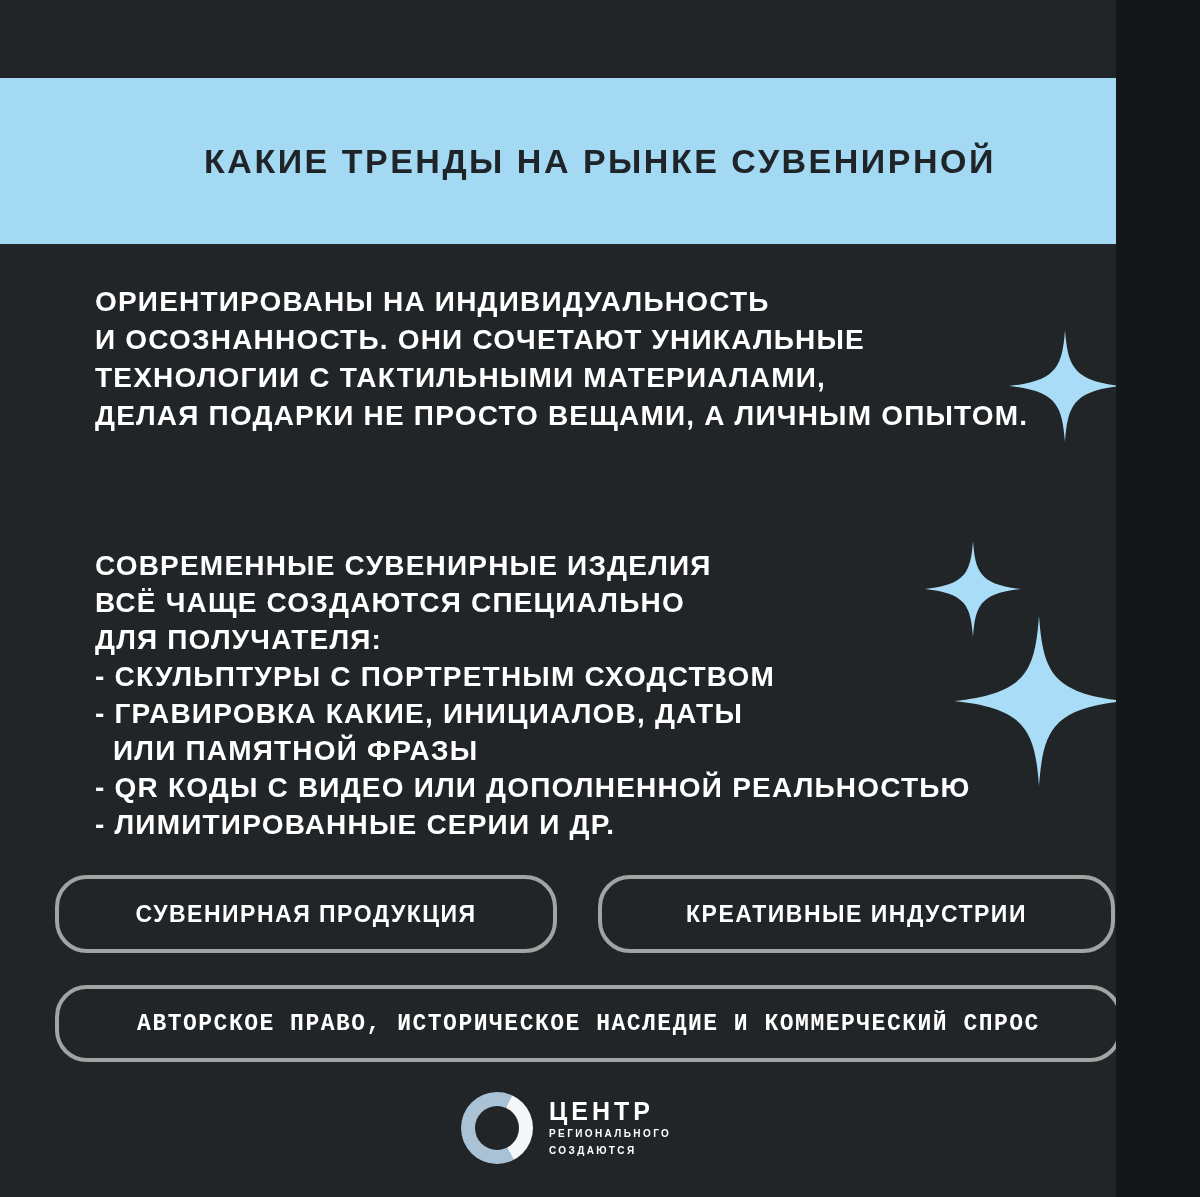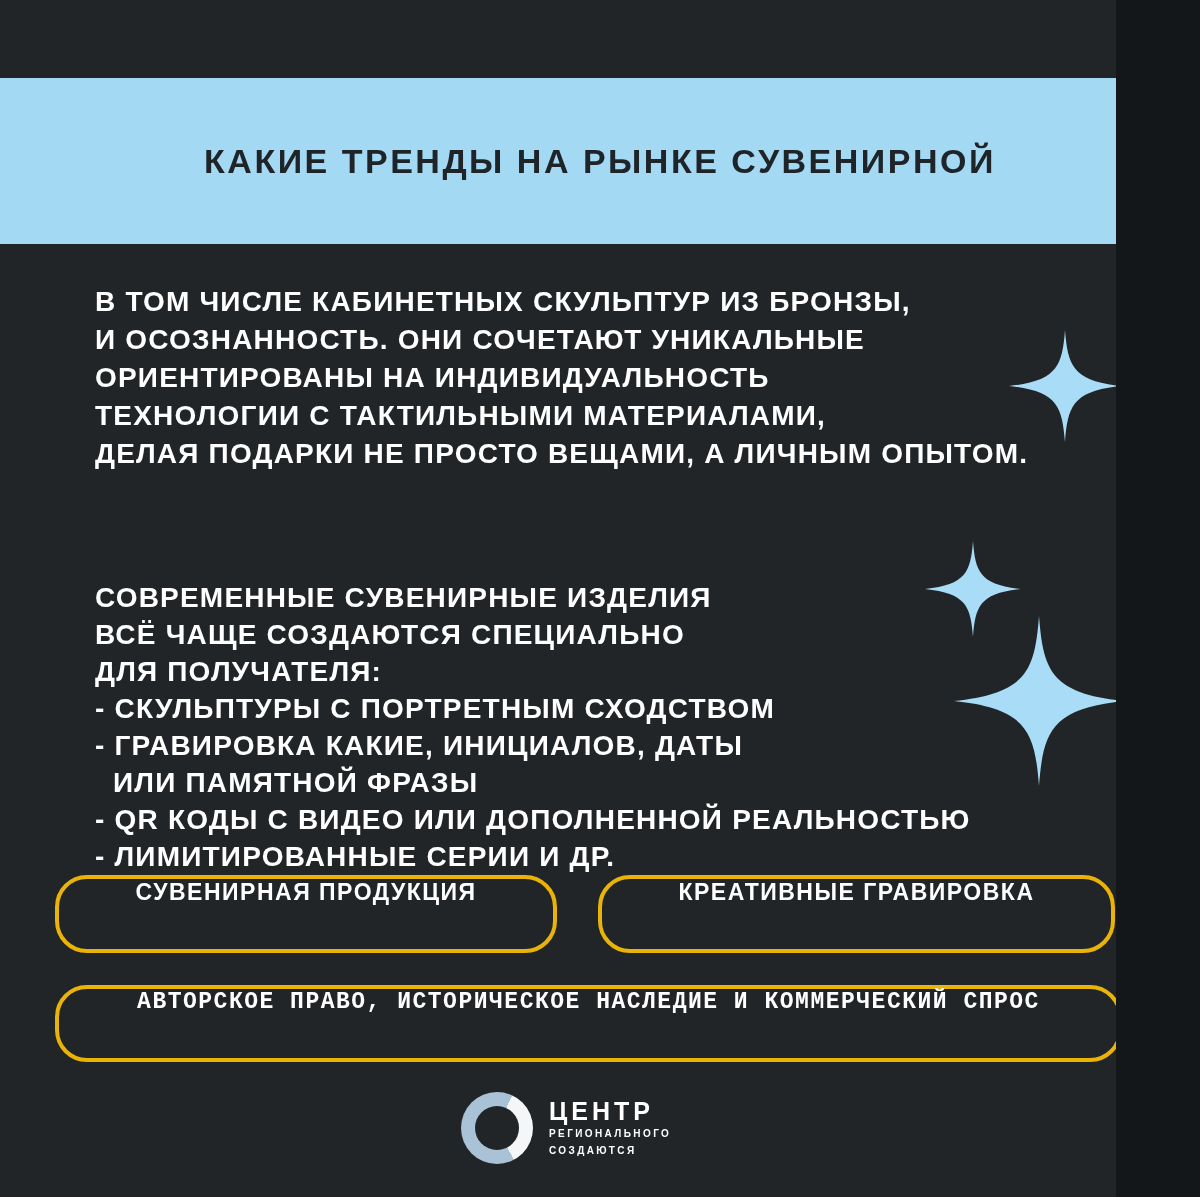--- a/index.html
+++ b/index.html
@@ -50,39 +50,38 @@
     top: 283px;
     font-size: 28px;
     line-height: 38px;
     letter-spacing: 1.2px;
   }
   .p2 {
     top: 547px;
     font-size: 28px;
     line-height: 37px;
     letter-spacing: 1.2px;
-    margin-top: 32px;
   }
 
   
   .sparkle { position: absolute; }
   .sparkle-a { left: 1008px; top: 330px; width: 114px; height: 112px; }
   .sparkle-b { left: 925px;  top: 540px; width: 96px;  height: 98px;  }
   .sparkle-c { left: 953px;  top: 616px; width: 172px; height: 170px; }
   .sparkle svg { width: 100%; height: 100%; display: block; }
 
   
   .tag {
     position: absolute;
     box-sizing: border-box;
-    border: 4px solid #eab308;
+    border: 4px solid #a3a3a3;
     border-radius: 32px;
     color: #ffffff;
     display: flex;
-    align-items: flex-start;
+    align-items: center;
     justify-content: center;
     text-align: center;
     font-size: 23px;
     letter-spacing: 1.5px;
     background: transparent;
     font-weight: 700;
   }
   .tag-1 { left: 55px;  top: 875px; width: 502px;  height: 78px; }
   .tag-2 { left: 598px; top: 875px; width: 517px;  height: 78px; }
   .tag-3 { left: 55px;  top: 985px; width: 1067px; height: 77px; font-family: Liberation Mono, monospace; }
@@ -129,23 +128,22 @@
 
 <div class="page">
 
   <header class="title-band">
     <h1 class="title">
       <span>КАКИЕ ТРЕНДЫ НА РЫНКЕ СУВЕНИРНОЙ</span>
     </h1>
   </header>
 
   <section class="para p1">
-    <div>В ТОМ ЧИСЛЕ КАБИНЕТНЫХ СКУЛЬПТУР ИЗ БРОНЗЫ,</div>
+    <div>ОРИЕНТИРОВАНЫ НА ИНДИВИДУАЛЬНОСТЬ</div>
     <div>И ОСОЗНАННОСТЬ. ОНИ СОЧЕТАЮТ УНИКАЛЬНЫЕ</div>
-    <div>ОРИЕНТИРОВАНЫ НА ИНДИВИДУАЛЬНОСТЬ</div>
     <div>ТЕХНОЛОГИИ С ТАКТИЛЬНЫМИ МАТЕРИАЛАМИ,</div>
     <div>ДЕЛАЯ ПОДАРКИ НЕ ПРОСТО ВЕЩАМИ, А ЛИЧНЫМ ОПЫТОМ.</div>
   </section>
 
   <section class="para p2">
     <div>СОВРЕМЕННЫЕ СУВЕНИРНЫЕ ИЗДЕЛИЯ</div>
     <div>ВСЁ ЧАЩЕ СОЗДАЮТСЯ СПЕЦИАЛЬНО</div>
     <div>ДЛЯ ПОЛУЧАТЕЛЯ:</div>
     <div>- СКУЛЬПТУРЫ С ПОРТРЕТНЫМ СХОДСТВОМ</div>
     <div>- ГРАВИРОВКА КАКИЕ, ИНИЦИАЛОВ, ДАТЫ</div>
@@ -167,21 +165,21 @@
   <div class="sparkle sparkle-c">
     <svg viewBox="0 0 100 100" xmlns="http://www.w3.org/2000/svg">
       <path fill="#a9dcf6" d="M50 0 C52.5 32 57 45.5 100 50 C57 54.5 52.5 68 50 100 C47.5 68 43 54.5 0 50 C43 45.5 47.5 32 50 0 Z"></path>
     </svg>
   </div>
 
   <div class="tag tag-1">
     <span>СУВЕНИРНАЯ ПРОДУКЦИЯ</span>
   </div>
   <div class="tag tag-2">
-    <span>КРЕАТИВНЫЕ ГРАВИРОВКА</span>
+    <span>КРЕАТИВНЫЕ ИНДУСТРИИ</span>
   </div>
   <div class="tag tag-3">
     <span>АВТОРСКОЕ ПРАВО, ИСТОРИЧЕСКОЕ НАСЛЕДИЕ И КОММЕРЧЕСКИЙ СПРОС</span>
   </div>
 
   <footer class="logo">
     <div class="ring"></div>
     <div class="logo-text">
       <div class="logo-name">ЦЕНТР</div>
       <div class="logo-sub">РЕГИОНАЛЬНОГО</div>

